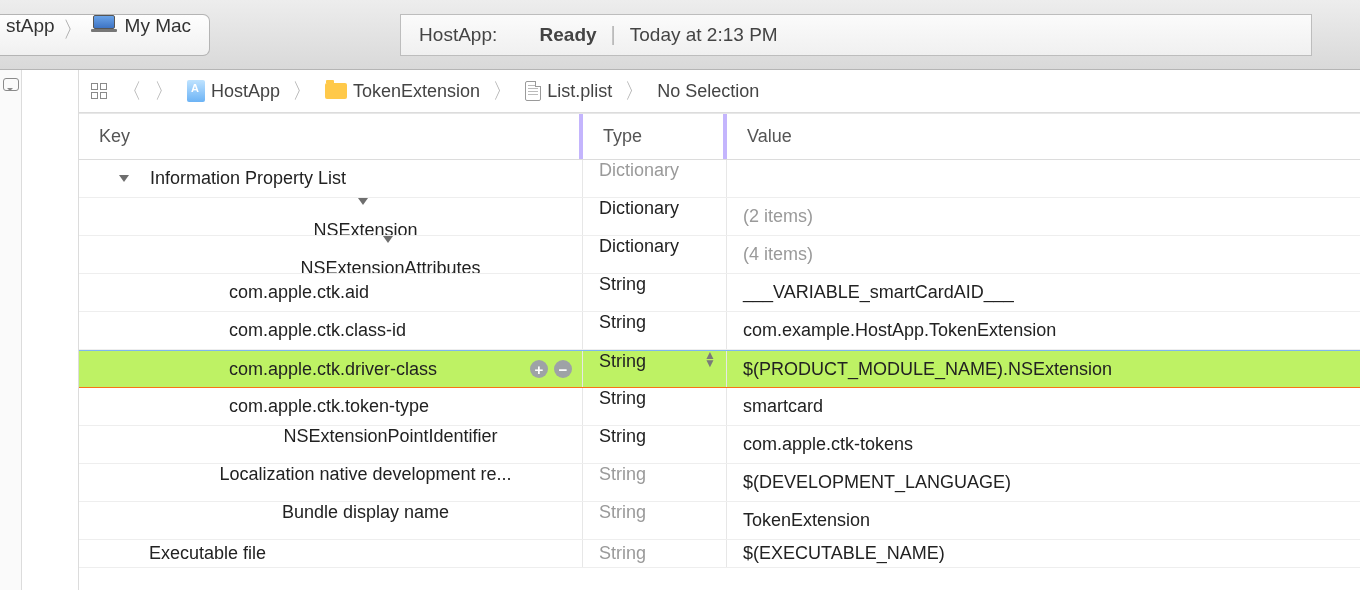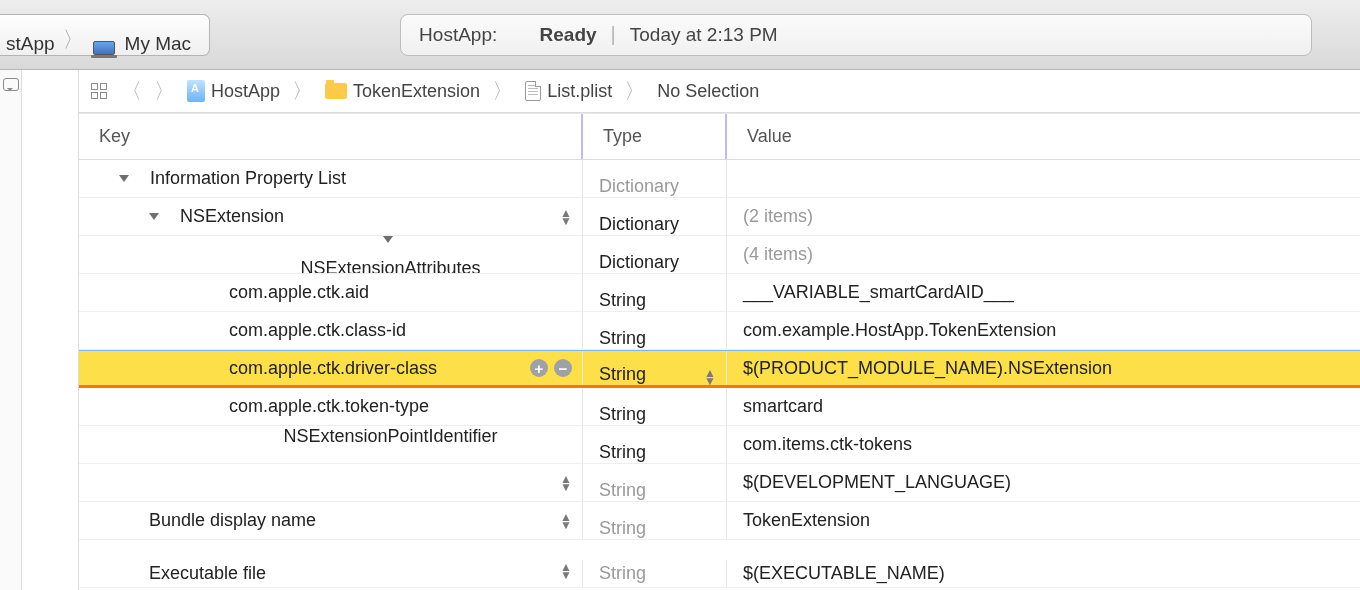--- a/index.html
+++ b/index.html
@@ -17,21 +17,21 @@
   .toolbar {
     height: 70px;
     background: linear-gradient(#ededed, #d9d9d9);
     border-bottom: 1px solid #b5b5b5;
     display: flex;
     align-items: center;
     padding: 0 10px 0 0;
   }
   .scheme-box {
     display: flex;
-    align-items: flex-end;
+    align-items: flex-start;
     height: 42px;
     border: 1px solid #b4b4b4;
     border-left: none;
     border-radius: 0 7px 7px 0;
     background: linear-gradient(#fefefe, #f0f0f0);
     padding: 0 18px 0 6px;
     font-size: 19px;
     color: #333;
     gap: 6px;
   }
@@ -48,21 +48,21 @@
   .laptop-icon::after{
     content:""; position:absolute; left:-3px; right:-3px; bottom:-4px;
     height:3px; background:#777; border-radius:1px;
   }
 
   .status-box {
     margin-left: 190px;
     flex: 0 0 912px;
     height: 42px;
     border: 1px solid #bdbdbd;
-    border-radius: 8px;
+    border-radius: 0;
     background: linear-gradient(#fbfbfb, #f0f0f0);
     display: flex;
     align-items: center;
     padding: 0 18px;
     font-size: 19px;
     color: #444;
   }
   .status-box .pipe { color: #b5b5b5; margin: 0 14px; font-size: 20px; }
   .status-box b { font-weight: 600; margin-left: 37px; }
 
@@ -162,71 +162,71 @@
     grid-template-columns: 504px 144px 1fr;
     align-items:center;
     height:38px;
     font-size:18px;
   }
   .plist .hdr{
     height:46px;
     color:#555;
     border-bottom:1px solid #dcdcdc;
   }
-  .plist .hdr .cell{ padding-left:20px; border-right:2px solid #c4b5fd; height:100%; display:flex; align-items:center;}
+  .plist .hdr .cell{ padding-left:20px; border-right:4px solid #c4b5fd; height:100%; display:flex; align-items:center;}
   .plist .row{ border-bottom:1px solid #eee; position:relative; }
   .plist .row .key{
     display:flex; align-items:center; gap:15px;
     padding-left:20px;
     white-space:nowrap; overflow:hidden; text-overflow:ellipsis;
     border-right:1px solid #e7e7e7;
     height:100%;
   }
   .plist .row .type{
     padding-left:16px;
     border-right:1px solid #e7e7e7;
-    height:100%; display:flex; align-items:flex-end;
+    height:100%; display:flex; align-items:flex-start;
     position:relative;
   }
   .plist .row .val{
     padding-left:16px;
     white-space:nowrap; overflow:hidden; text-overflow:ellipsis;
     height:100%; display:flex; align-items:center;
   }
   .indent-1{ padding-left: 40px !important; }
-  .indent-2{ padding-left: 70px !important; }
+  .indent-2{ padding-left: 70px !important; flex-direction: column; }
   .indent-3{ padding-left: 120px !important; flex-direction: column; }
   .indent-4{ padding-left: 150px !important; }
   .disclose{
     display:inline-block; width:0;height:0;
     border-left:5px solid transparent;border-right:5px solid transparent;
     border-top:7px solid #6e6e6e;
     margin-right:6px; flex:0 0 auto;
   }
   .greytext{ color:#9a9a9a; }
   .updown{
     color:#7a7a7a; font-size:12px; line-height:8px;
     display:flex; flex-direction:column; align-items:center;
     margin-left:auto; margin-right:10px;
   }
   .row.selected{
-    background:#fde047;
+    background:#bef264;
     border-top:1px solid #7fb7ef;
-    border-bottom:3px solid #f97316;
+    border-bottom:1px solid #f97316;
   }
   .addremove{
     margin-left:auto; margin-right:10px; display:flex; gap:6px;
   }
   .circlebtn{
     width:18px;height:18px;border-radius:50%;
     background:#9ea2a6; color:#fff;
     display:flex;align-items:center;justify-content:center;
     font-size:15px;font-weight:bold;line-height:1;
   }
-  .row.cutoff{ height:28px; overflow:hidden;margin-top:20px; }
+  .row.cutoff{ height:28px; overflow:hidden; }
   .row.cutoff .key,.row.cutoff .type,.row.cutoff .val{ align-items:flex-start; padding-top:3px;}
 </style>
 </head>
 <body>
 
 <div class="toolbar">
   <div class="scheme-box">
     <span>stApp</span>
     <span class="scheme-sep">〉</span>
     <span class="laptop-icon"></span>
@@ -366,24 +366,25 @@
             </div>
             <div class="val">smartcard</div>
           </div>
           <div class="row">
             <div class="key indent-3">
               <span>NSExtensionPointIdentifier</span>
             </div>
             <div class="type">
               <span>String</span>
             </div>
-            <div class="val">com.items.ctk-tokens</div>
+            <div class="val">com.apple.ctk-tokens</div>
           </div>
           <div class="row">
             <div class="key indent-2">
+              <span>Localization native development re...</span>
               <span class="updown">
                 <span>▲</span>
                 <span>▼</span>
               </span>
             </div>
             <div class="type greytext">
               <span>String</span>
             </div>
             <div class="val">$(DEVELOPMENT_LANGUAGE)</div>
           </div>

